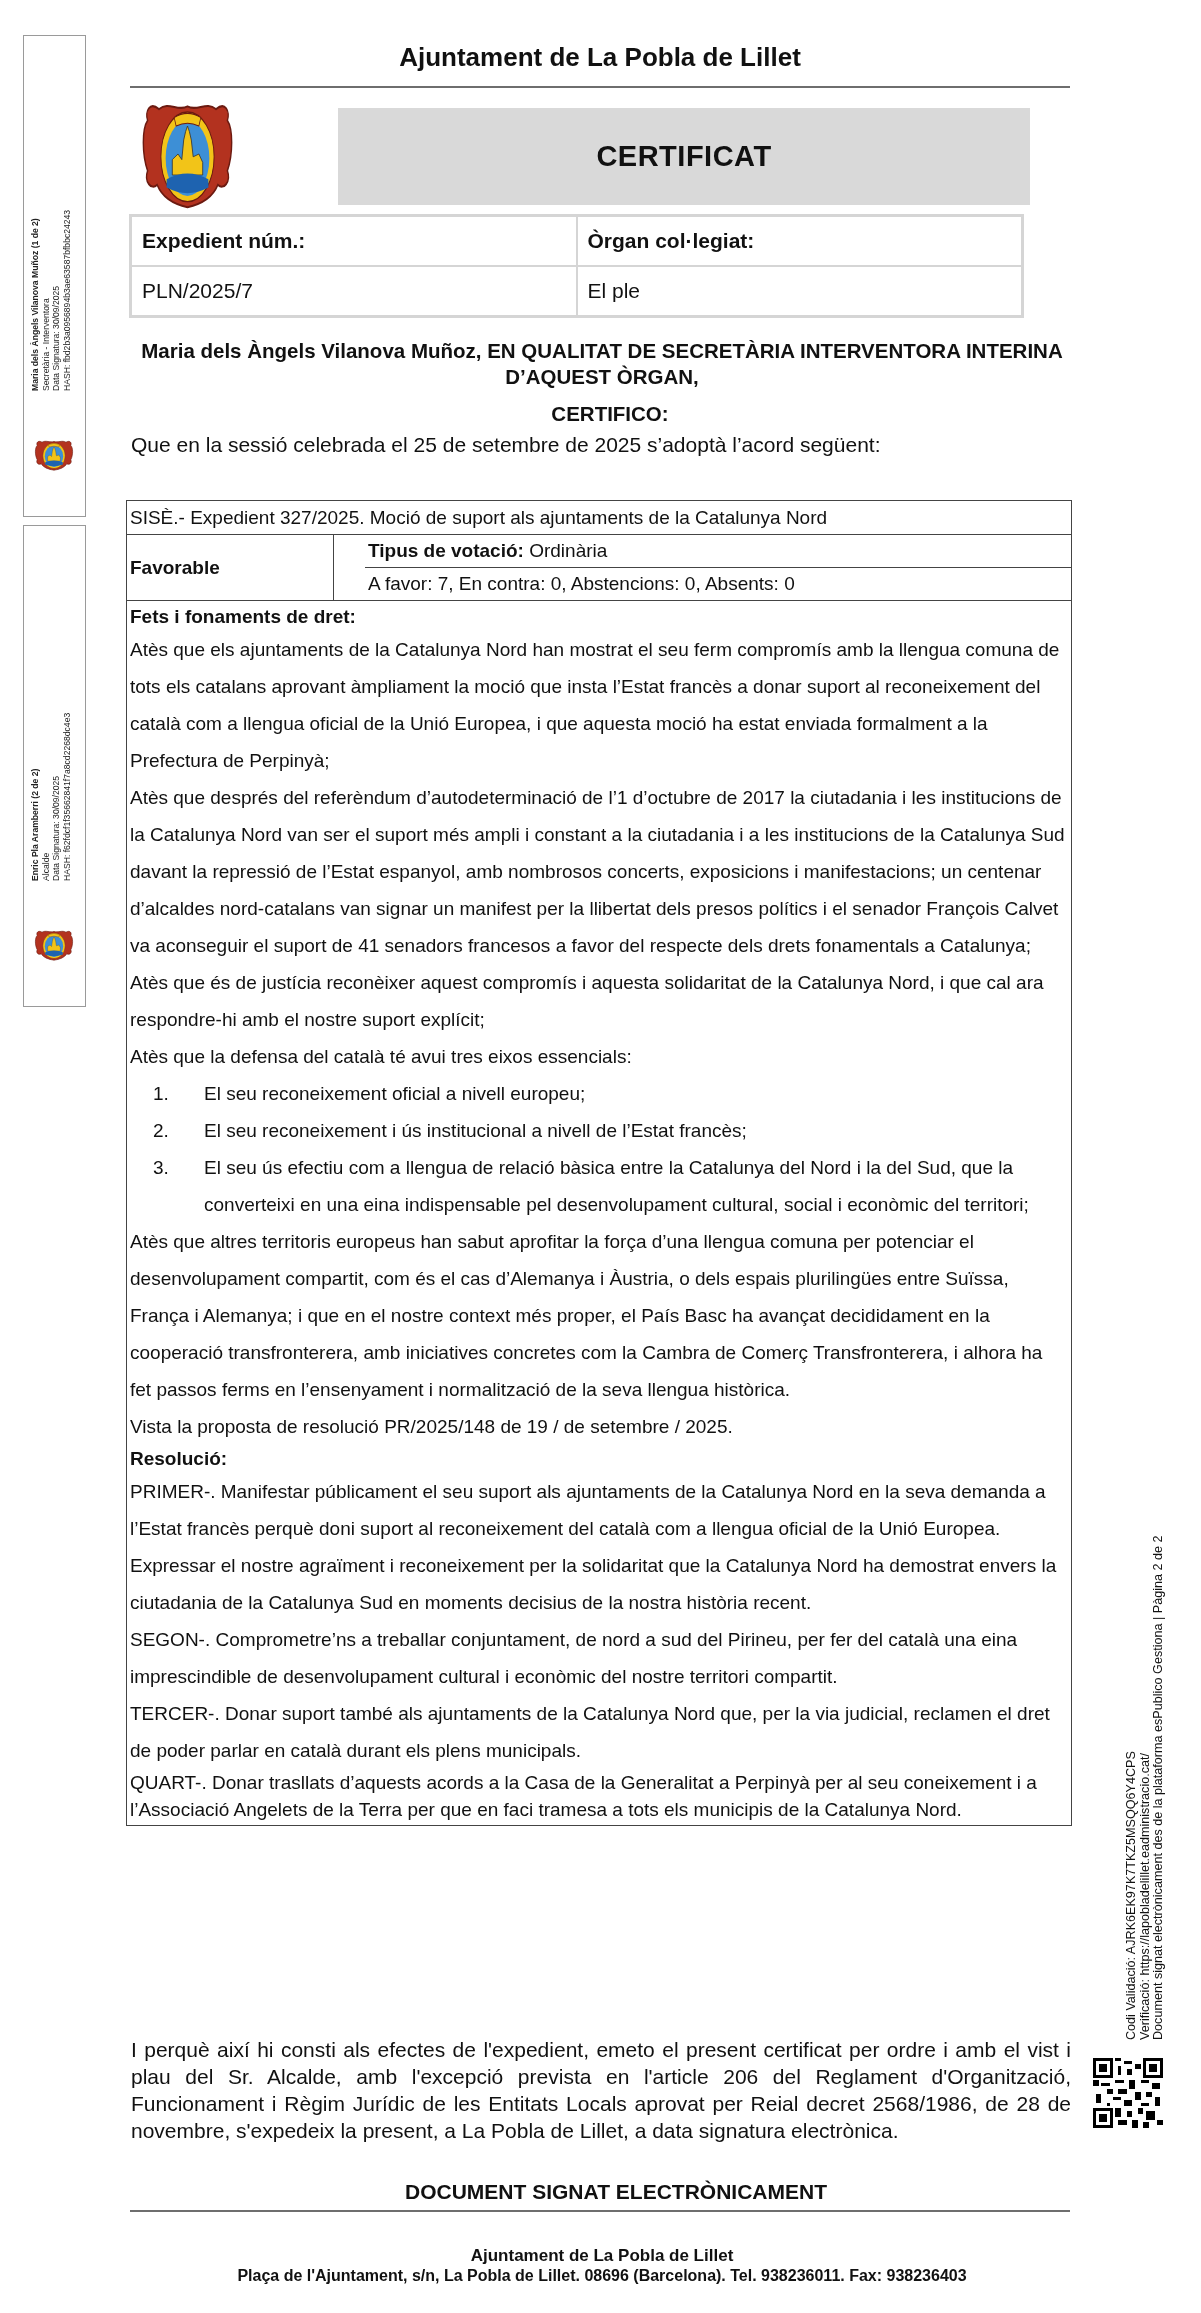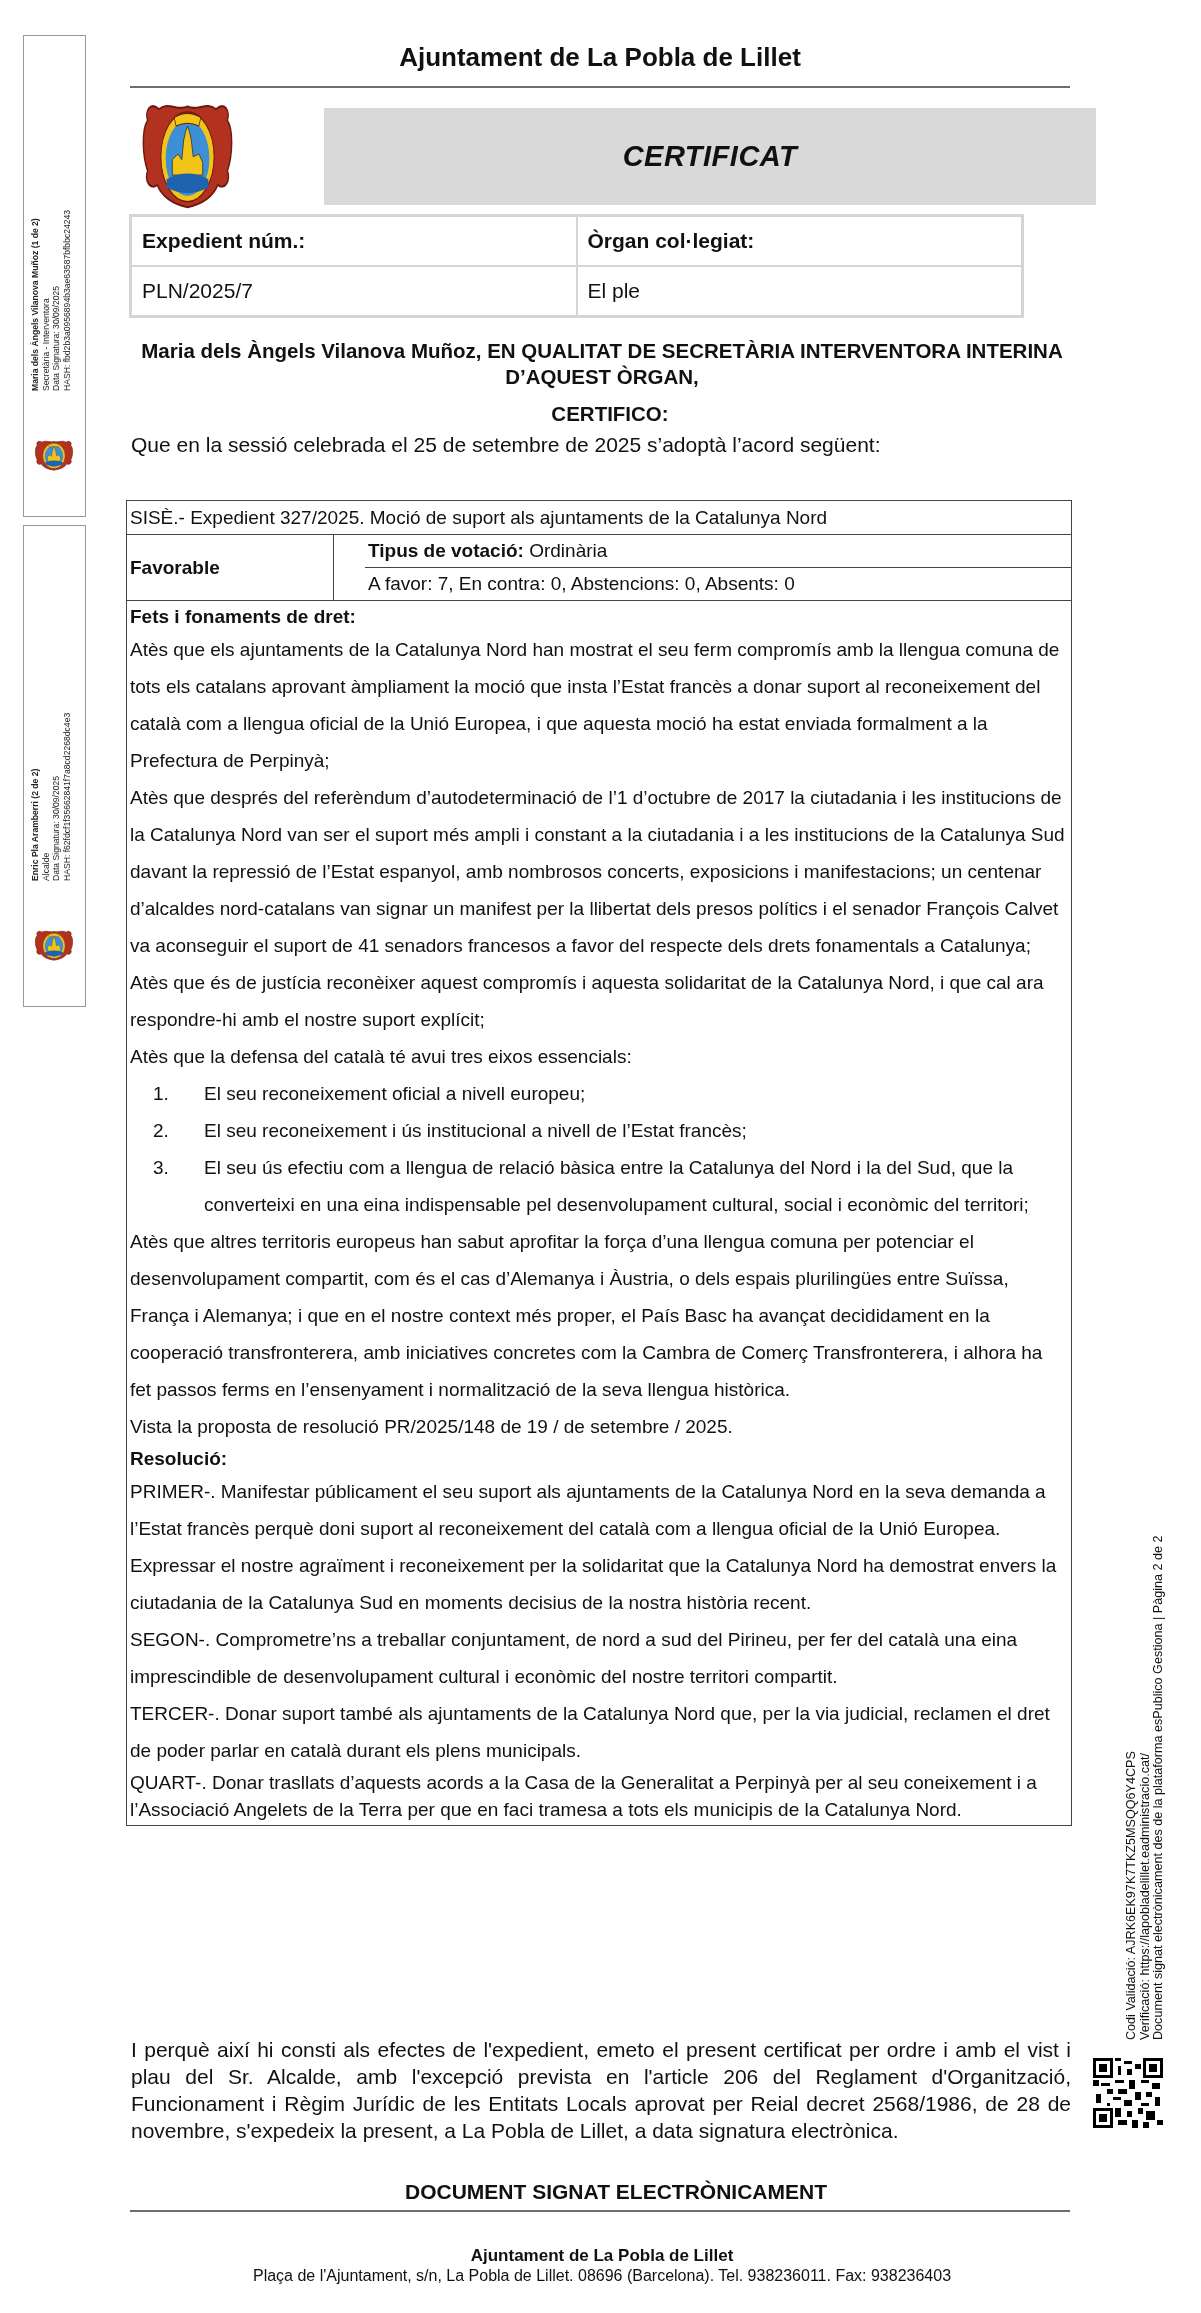--- a/index.html
+++ b/index.html
@@ -25,23 +25,23 @@
   .hdr-title {
     position: absolute; left: 130px; width: 940px; top: 42px; text-align: center;
     font-size: 26px; font-weight: bold; font-family: "Liberation Sans", sans-serif;
   }
   .hr { position: absolute; left: 130px; width: 940px; height: 2px; background: #6e6e6e; }
   .hr.top { top: 86px; }
   .hr.bottom { top: 2210px; }
 
   .coat { position: absolute; left: 140px; top: 98px; width: 95px; height: 112px; }
   .cert-box {
-    position: absolute; left: 324px; top: 108px; width: 772px; height: 97px; background: #d9d9d9;
+    position: absolute; left: 338px; top: 108px; width: 692px; height: 97px; background: #d9d9d9;
     display: flex; align-items: center; justify-content: center;
-    font-size: 29px; font-weight: bold; letter-spacing: 0.5px; font-style: italic;
+    font-size: 29px; font-weight: bold; letter-spacing: 0.5px;
   }
   table.meta {
     position: absolute; left: 129px; top: 214px; width: 895px; border-collapse: collapse;
     border: 3px solid #d5d5d5; font-size: 21px;
   }
   table.meta td { border: 2px solid #d5d5d5; padding: 0 10px; height: 48px; }
   table.meta td.h { font-weight: bold; }
 
   .signer {
     position: absolute; left: 130px; width: 944px; top: 338px; text-align: center;
@@ -82,20 +82,21 @@
     position: absolute; left: 144px; width: 944px; top: 2180px; text-align: center;
     font-size: 21px; font-weight: bold;
   }
   .ftr-title {
     position: absolute; left: 130px; width: 944px; top: 2246px; text-align: center;
     font-size: 17px; font-weight: bold;
   }
   .ftr-addr {
     position: absolute; left: 130px; width: 944px; top: 2267px; text-align: center;
     font-size: 16px;
+    font-weight: bold;
   }
 
   
   .verif {
     position: absolute; left: 1125px; top: 2040px;
     transform-origin: left top; transform: rotate(-90deg);
     white-space: nowrap; font-size: 12.6px; line-height: 13.5px; color: #111;
   }
   .qr { position: absolute; left: 1093px; top: 2058px; width: 70px; height: 70px; }
 </style>

